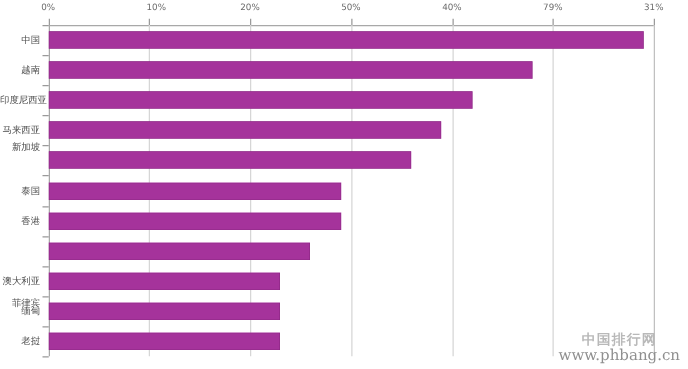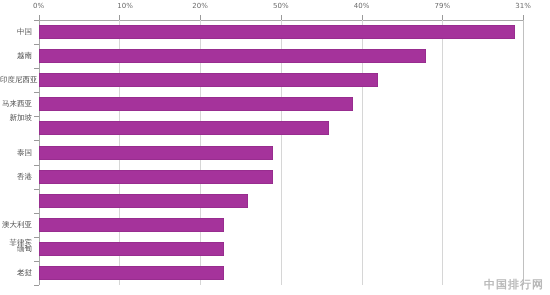--- a/index.html
+++ b/index.html
@@ -195,15 +195,16 @@
       <div class="bar" title="泰国 29%" style="left: 38.5px; top: 145.5px; width: 234.175px; height: 14px; background: rgb(165, 51, 155);"></div>
       <div class="bar" title="香港 29%" style="left: 38.5px; top: 169.591px; width: 234.175px; height: 14px; background: rgb(165, 51, 155);"></div>
       <div class="bar" title="菲律宾 26%" style="left: 38.5px; top: 193.682px; width: 209.95px; height: 14px; background: rgb(165, 51, 155);"></div>
       <div class="bar" title="澳大利亚 23%" style="left: 38.5px; top: 217.773px; width: 185.725px; height: 14px; background: rgb(165, 51, 155);"></div>
       <div class="bar" title="缅甸 23%" style="left: 38.5px; top: 241.864px; width: 185.725px; height: 14px; background: rgb(165, 51, 155);"></div>
       <div class="bar" title="老挝 23%" style="left: 38.5px; top: 265.955px; width: 185.725px; height: 14px; background: rgb(165, 51, 155);"></div>
     </div>
 
   <div class="watermark">
     <div class="watermark-cn">中国排行网</div>
+    <div class="watermark-url">www.phbang.cn</div>
   </div>
 
 </div>
 
 </body></html>

